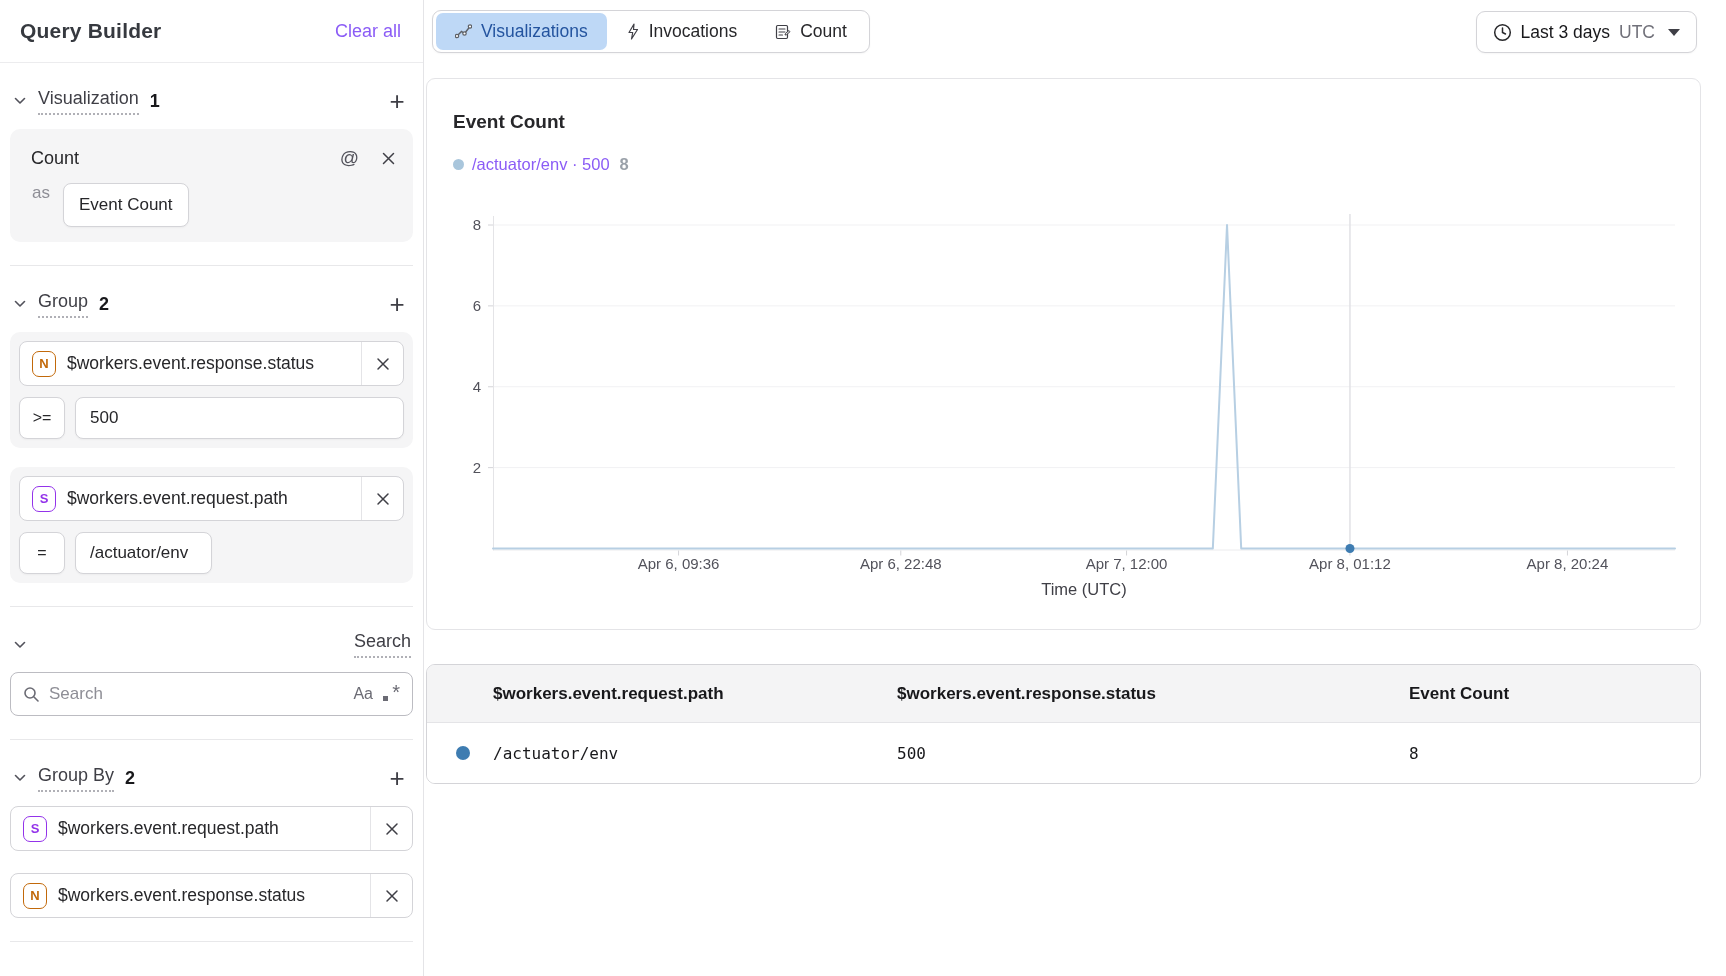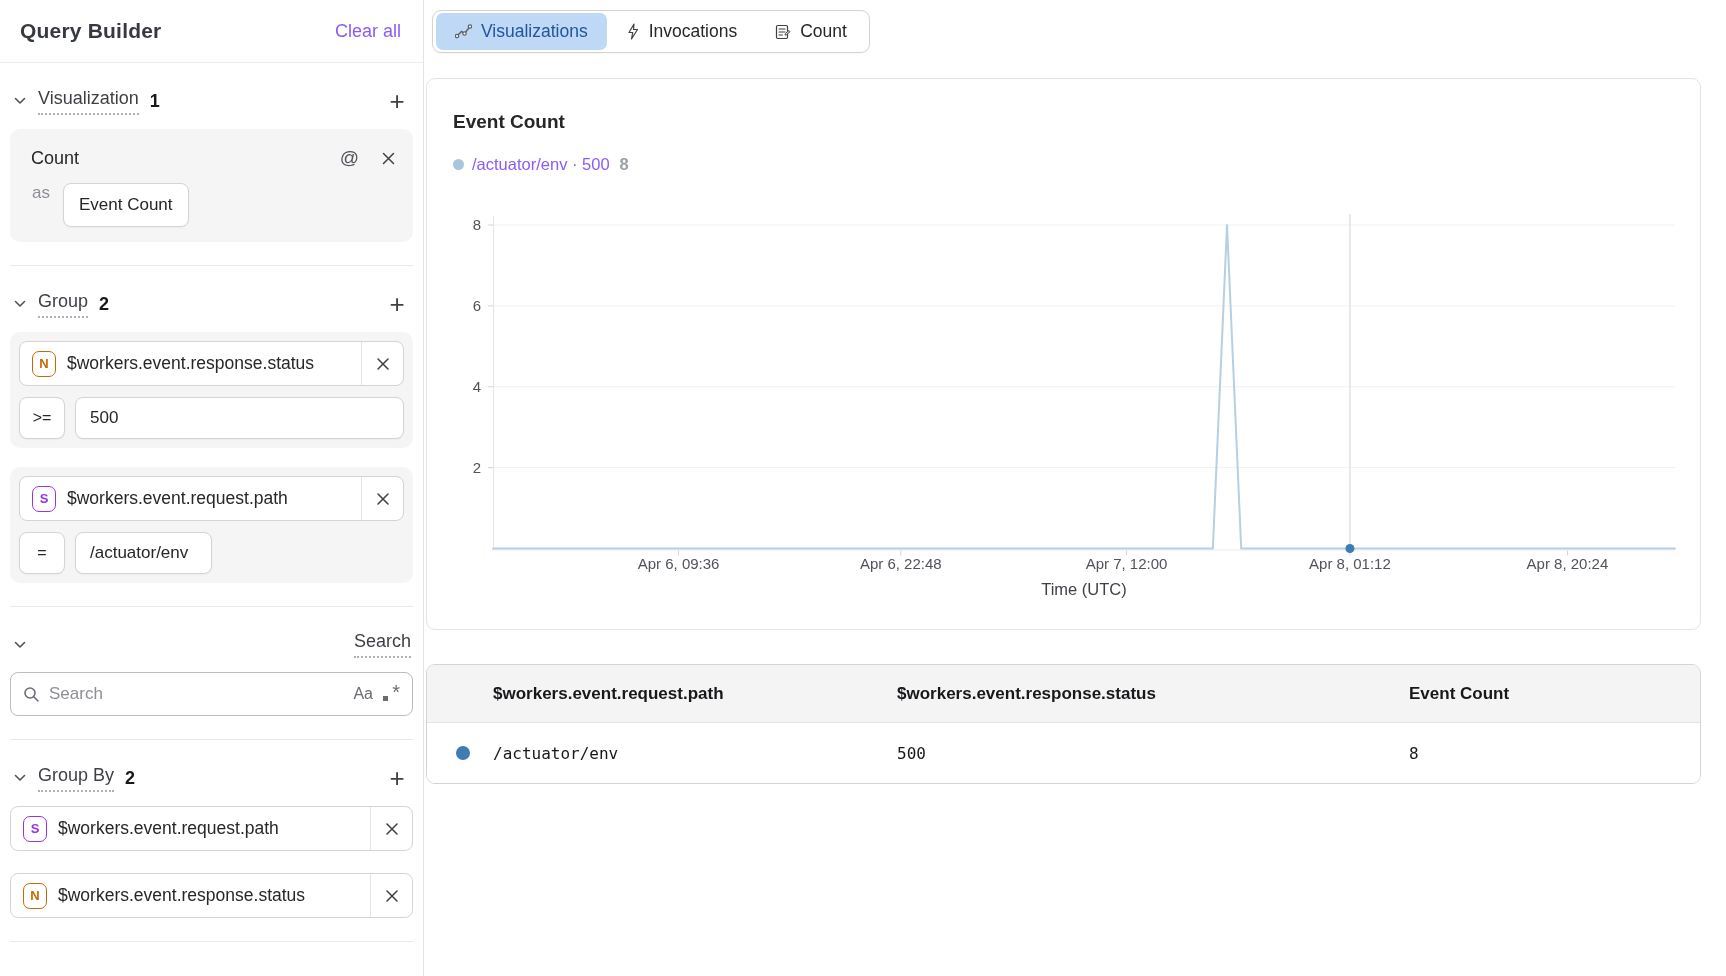--- a/index.html
+++ b/index.html
@@ -268,20 +268,31 @@
           <svg width="16" height="16" viewBox="0 0 16 16">
               <rect x="1.5" y="1.5" width="11" height="13" rx="1.2" fill="none" stroke="#3f3f46" stroke-width="1.2"></rect>
               <path d="M4 5 H10 M4 8 H10 M4 11 H7.5" stroke="#3f3f46" stroke-width="1.1" stroke-linecap="round"></path>
               <path d="M10.5 9.5 L14 6.5 L15 7.7 L11.5 10.7 L10 11 Z" fill="#fff" stroke="#3f3f46" stroke-width="1"></path>
             </svg>
         </span>
         <span>Count</span>
       </button>
     </div>
 
+    <button class="time-btn">
+      <span style="display:inline-flex;">
+        <svg width="19" height="19" viewBox="0 0 19 19">
+            <circle cx="9.5" cy="9.5" r="7.8" fill="none" stroke="#27272a" stroke-width="1.5"></circle>
+            <path d="M9.5 5 V9.5 L12.5 11" fill="none" stroke="#27272a" stroke-width="1.5" stroke-linecap="round"></path>
+          </svg>
+      </span>
+      <span class="time-label">Last 3 days</span>
+      <span class="tz-label">UTC</span>
+      <span class="caret"></span>
+    </button>
 
     <section class="chart-card">
       <h2 class="chart-title">Event Count</h2>
       <div class="legend">
         <span class="legend-dot"></span>
         <span class="legend-name">/actuator/env · 500</span>
         <span class="legend-value">8</span>
       </div>
       <svg id="chart-svg" class="chart-svg" width="1275" height="430">
           <line x1="66" x2="1248" y1="268.625" y2="268.625" stroke="#f1f1f3" stroke-width="1"></line>

